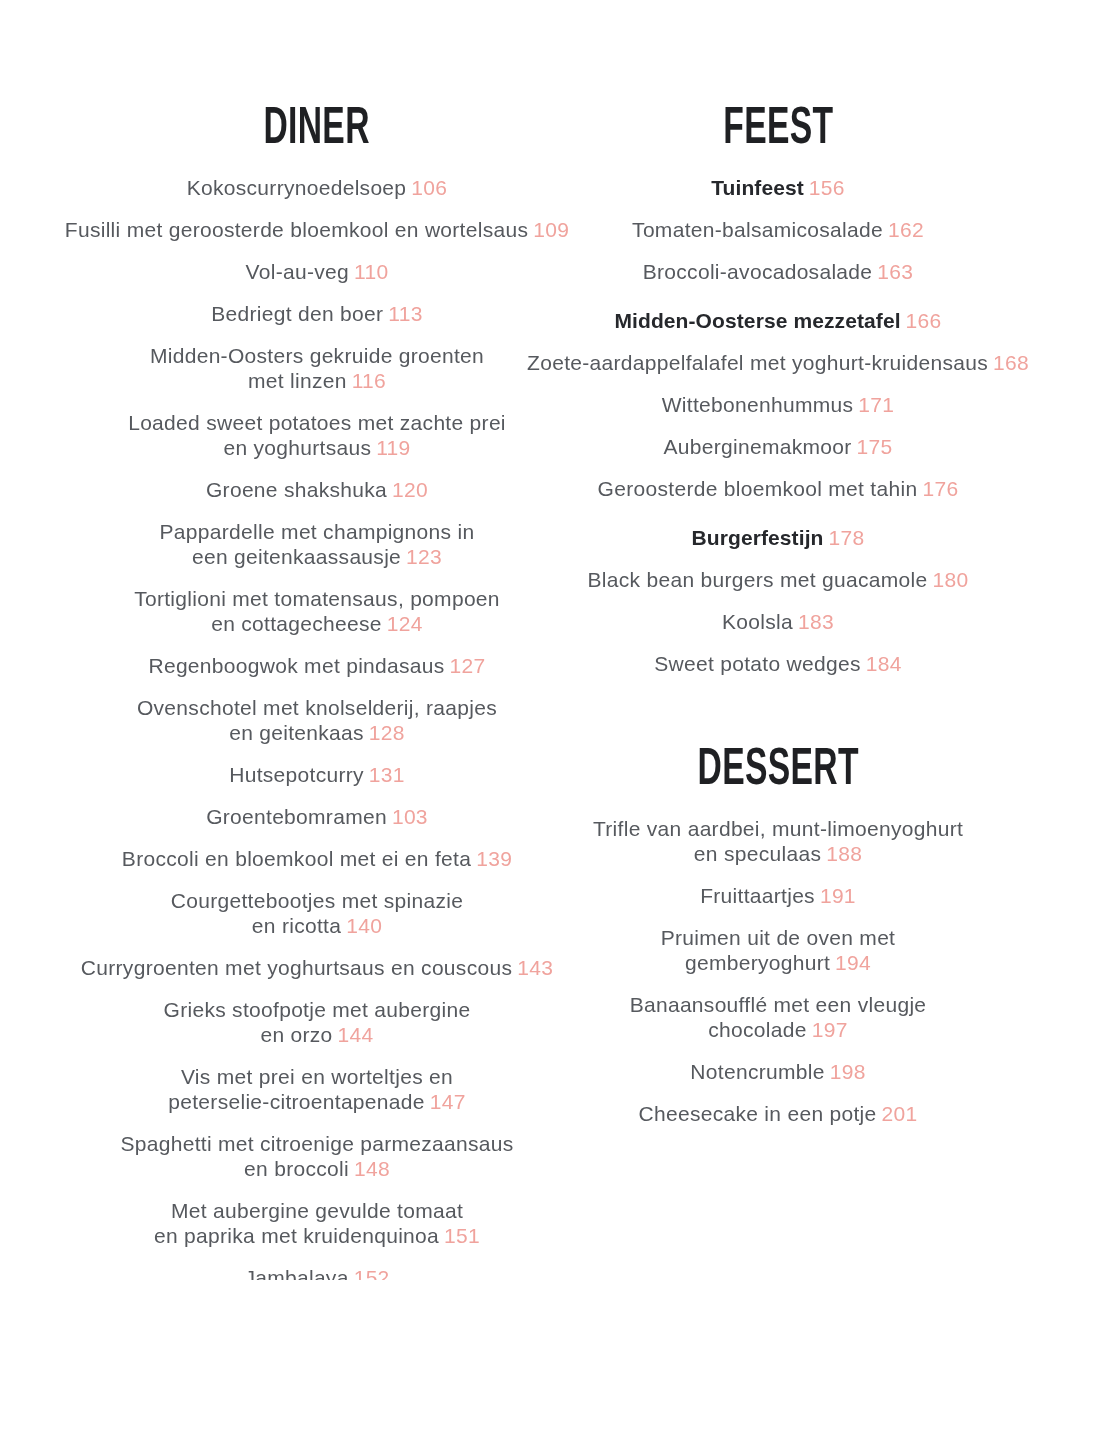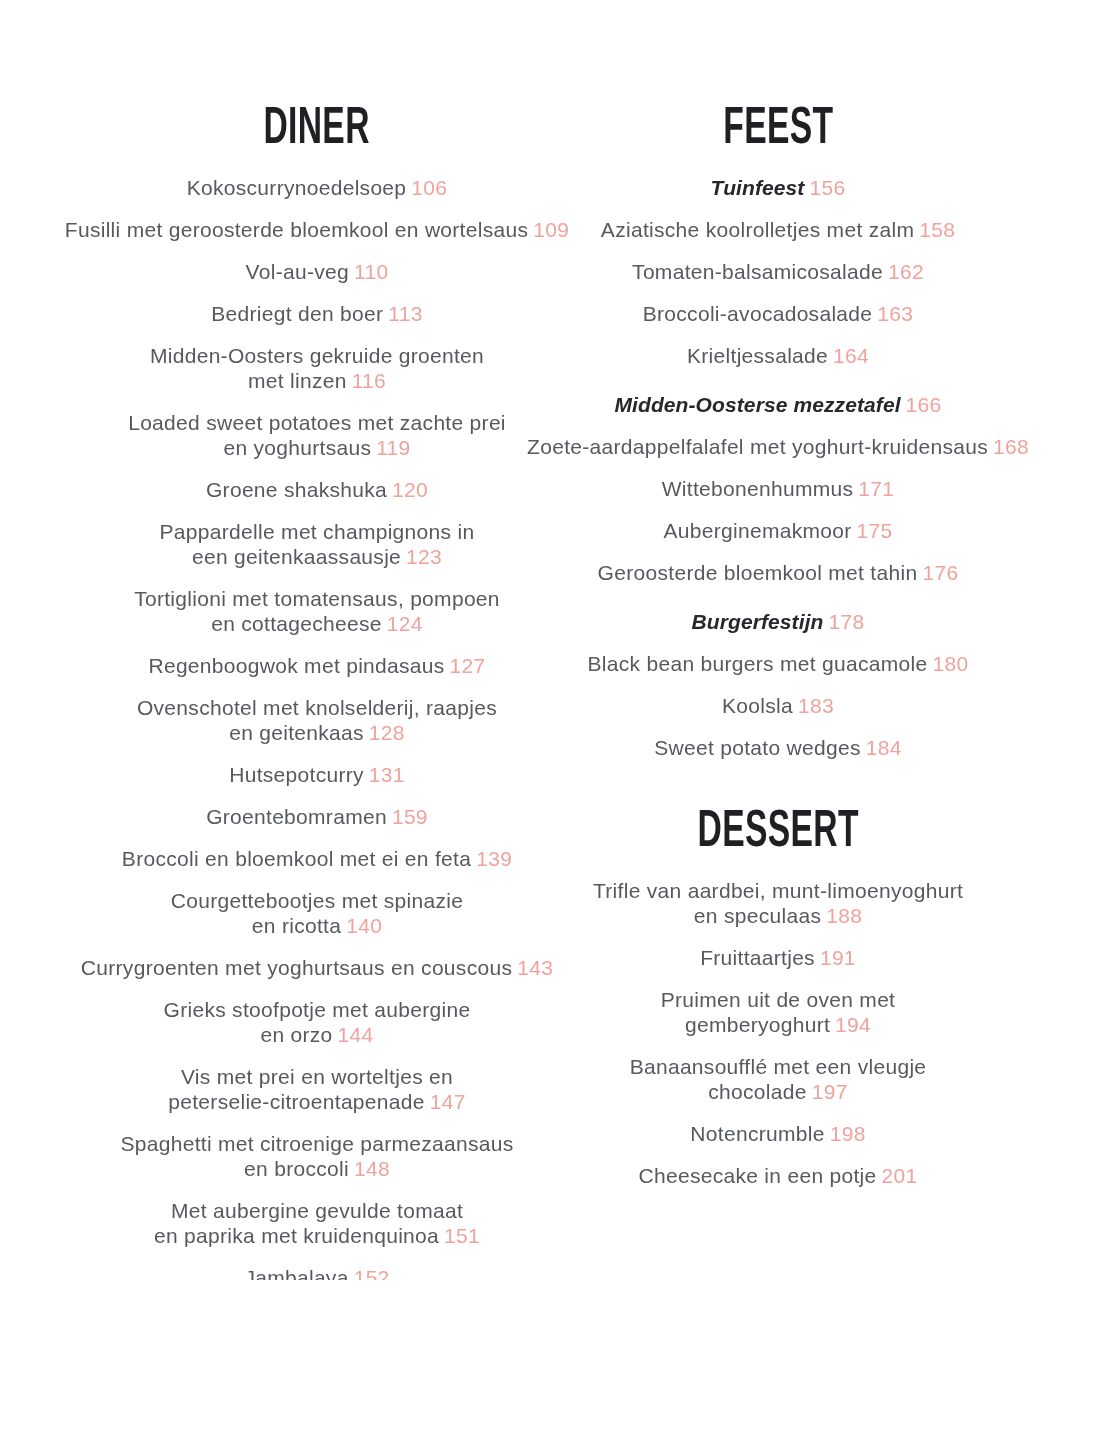--- a/index.html
+++ b/index.html
@@ -17,21 +17,21 @@
   }
   .column {
     position: absolute;
     top: 103px;
     width: 524px;
     text-align: center;
   }
   .column-left  { left: 55px; }
   .column-right { left: 516px; }
 
-  .chapter + .chapter { margin-top: 46px; }
+  .chapter + .chapter { margin-top: 68px; }
 
   .chapter-title {
     margin: 0 0 26px 0;
     font-size: 51px;
     line-height: 46px;
     font-weight: 700;
     color: var(--heading, #1f2023);
   }
   .squeeze {
     display: inline-block;
@@ -52,21 +52,20 @@
     color: var(--item, #56595e);
   }
   .item .num {
     color: var(--number, #f0a39d);
     margin-left: 5px;
   }
   .item.header-item .label {
     font-weight: 700;
     letter-spacing: 0.1px;
     color: var(--subheading, #26282c);
-    font-style: italic;
   }
 
   .page-number {
     position: absolute;
     top: 1356px;
     right: 34px;
     font-size: 45px;
     line-height: 48px;
     font-weight: 300;
     color: var(--page-number, #eda9b0);
@@ -85,41 +84,39 @@
           <p class="item"><span class="label">Vol-au-veg</span><span class="num">110</span></p>
           <p class="item"><span class="label">Bedriegt den boer</span><span class="num">113</span></p>
           <p class="item"><span class="label">Midden-Oosters gekruide groenten<br>met linzen</span><span class="num">116</span></p>
           <p class="item"><span class="label">Loaded sweet potatoes met zachte prei<br>en yoghurtsaus</span><span class="num">119</span></p>
           <p class="item"><span class="label">Groene shakshuka</span><span class="num">120</span></p>
           <p class="item"><span class="label">Pappardelle met champignons in<br>een geitenkaassausje</span><span class="num">123</span></p>
           <p class="item"><span class="label">Tortiglioni met tomatensaus, pompoen<br>en cottagecheese</span><span class="num">124</span></p>
           <p class="item"><span class="label">Regenboogwok met pindasaus</span><span class="num">127</span></p>
           <p class="item"><span class="label">Ovenschotel met knolselderij, raapjes<br>en geitenkaas</span><span class="num">128</span></p>
           <p class="item"><span class="label">Hutsepotcurry</span><span class="num">131</span></p>
-          <p class="item"><span class="label">Groentebomramen</span><span class="num">159</span></p>
+          <p class="item"><span class="label">Groentebomramen</span><span class="num">103</span></p>
           <p class="item"><span class="label">Broccoli en bloemkool met ei en feta</span><span class="num">139</span></p>
           <p class="item"><span class="label">Courgettebootjes met spinazie<br>en ricotta</span><span class="num">140</span></p>
           <p class="item"><span class="label">Currygroenten met yoghurtsaus en couscous</span><span class="num">143</span></p>
           <p class="item"><span class="label">Grieks stoofpotje met aubergine<br>en orzo</span><span class="num">144</span></p>
           <p class="item"><span class="label">Vis met prei en worteltjes en<br>peterselie-citroentapenade</span><span class="num">147</span></p>
           <p class="item"><span class="label">Spaghetti met citroenige parmezaansaus<br>en broccoli</span><span class="num">148</span></p>
           <p class="item"><span class="label">Met aubergine gevulde tomaat<br>en paprika met kruidenquinoa</span><span class="num">151</span></p>
           <p class="item"><span class="label">Jambalaya</span><span class="num">152</span></p>
         </div>
       </section>
     </div>
   <div class="column column-right">
       <section class="chapter">
         <h1 class="chapter-title"><span class="squeeze">FEEST</span></h1>
         <div class="group">
           <p class="item header-item"><span class="label">Tuinfeest</span><span class="num">156</span></p>
-          <p class="item"><span class="label">Aziatische koolrolletjes met zalm</span><span class="num">158</span></p>
           <p class="item"><span class="label">Tomaten-balsamicosalade</span><span class="num">162</span></p>
           <p class="item"><span class="label">Broccoli-avocadosalade</span><span class="num">163</span></p>
-          <p class="item"><span class="label">Krieltjessalade</span><span class="num">164</span></p>
         </div>
         <div class="group">
           <p class="item header-item"><span class="label">Midden-Oosterse mezzetafel</span><span class="num">166</span></p>
           <p class="item"><span class="label">Zoete-aardappelfalafel met yoghurt-kruidensaus</span><span class="num">168</span></p>
           <p class="item"><span class="label">Wittebonenhummus</span><span class="num">171</span></p>
           <p class="item"><span class="label">Auberginemakmoor</span><span class="num">175</span></p>
           <p class="item"><span class="label">Geroosterde bloemkool met tahin</span><span class="num">176</span></p>
         </div>
         <div class="group">
           <p class="item header-item"><span class="label">Burgerfestijn</span><span class="num">178</span></p>

